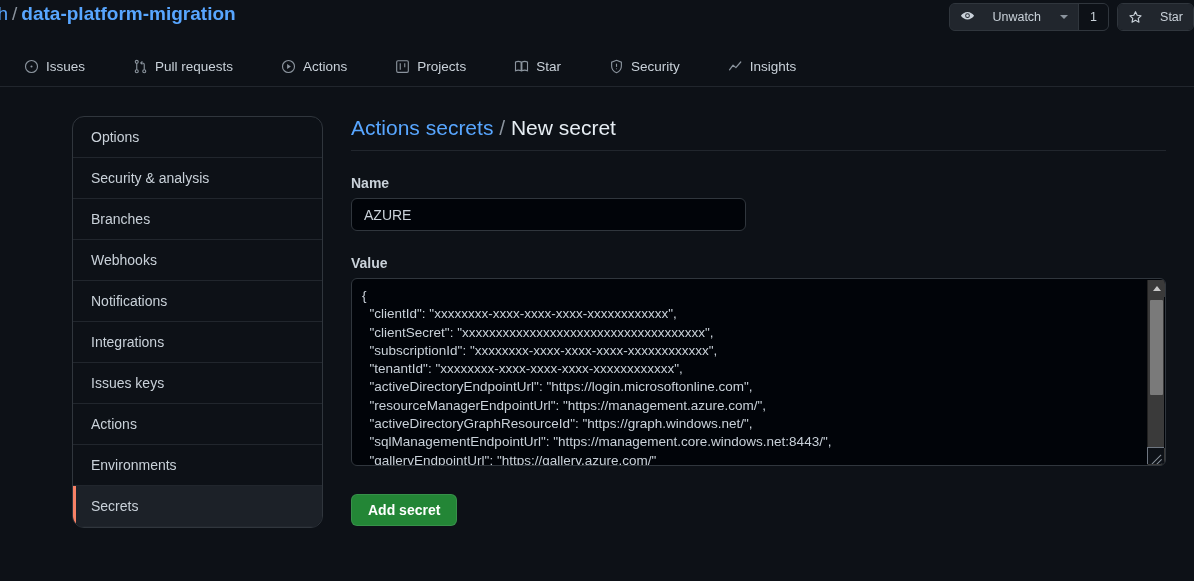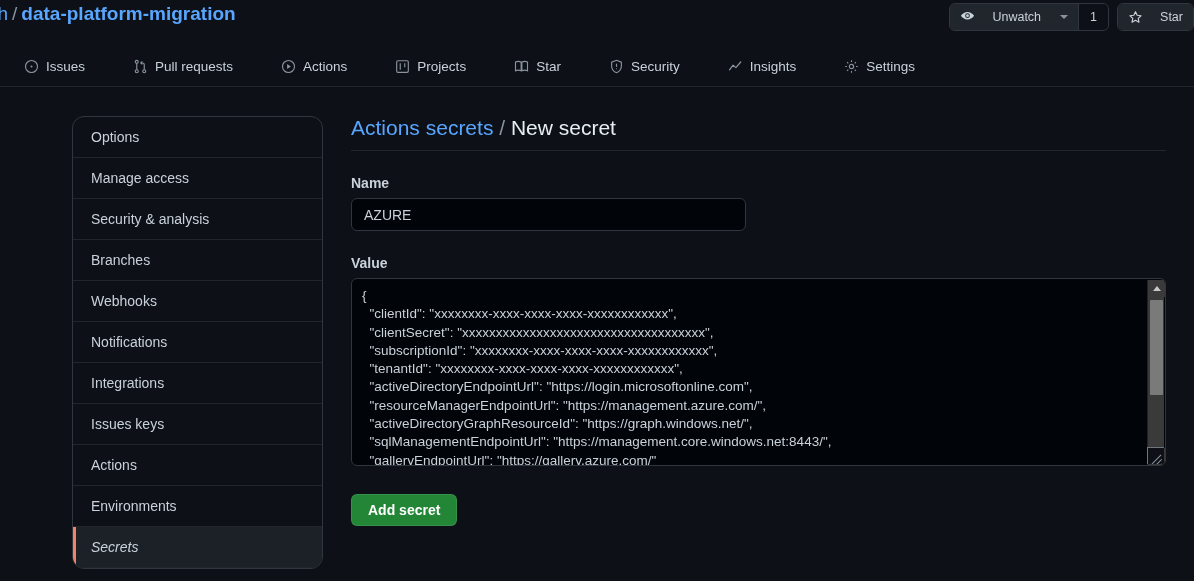--- a/index.html
+++ b/index.html
@@ -79,21 +79,21 @@
     width: 251px;
     border: 1px solid #30363d; border-radius: 12px;
     background: #0d1117; overflow: hidden;
   }
   .side-item {
     position: relative;
     height: 41px; display: flex; align-items: center;
     padding-left: 18px; font-size: 14px; color: #c9d1d9;
     border-bottom: 1px solid #21262d; cursor: pointer;
   }
-  .side-item:last-child { border-bottom: 1px solid #21262d; font-style: italic; }
+  .side-item:last-child { border-bottom: 1px solid #21262d; }
   .side-item.selected {
     background: #1c2128; font-weight: 400;
   }
   .side-item.selected::before {
     content: ""; position: absolute; left: 0; top: 0; bottom: 0;
     width: 3px; background: #f78166;
   }
 
   
   #secret-main {
@@ -294,41 +294,29 @@
 
   <div class="tab">
     <span class="ico">
       <svg width="15" height="15" viewBox="0 0 16 16" fill="none" stroke="#8b949e" stroke-width="1.3">
         <path d="M1.6 11.6L5.4 6.6l3 2.6 5.2-6" stroke-linejoin="round" stroke-linecap="round"></path>
       </svg>
     </span>
     <span>Insights</span>
   </div>
 
-  <div class="tab">
-    <span class="ico">
-      <svg width="15" height="15" viewBox="0 0 16 16" fill="none" stroke="#8b949e" stroke-width="1.2">
-        <circle cx="8" cy="8" r="2.3"></circle>
-        <path d="M8 1.3v1.8M8 12.9v1.8M1.3 8h1.8M12.9 8h1.8M3.3 3.3l1.3 1.3M11.4 11.4l1.3 1.3M12.7 3.3l-1.3 1.3M4.6 11.4l-1.3 1.3"></path>
-      </svg>
-    </span>
-    <span>Settings</span>
-  </div>
 
 </div>
 <div id="nav-divider"></div>
 
 <div id="page-body">
 
   <div id="settings-sidebar">
     <div class="side-item">
       <span>Options</span>
-      </div>
-    <div class="side-item">
-      <span>Manage access</span>
       </div>
     <div class="side-item">
       <span>Security &amp; analysis</span>
       </div>
     <div class="side-item">
       <span>Branches</span>
       </div>
     <div class="side-item">
       <span>Webhooks</span>
       </div>

